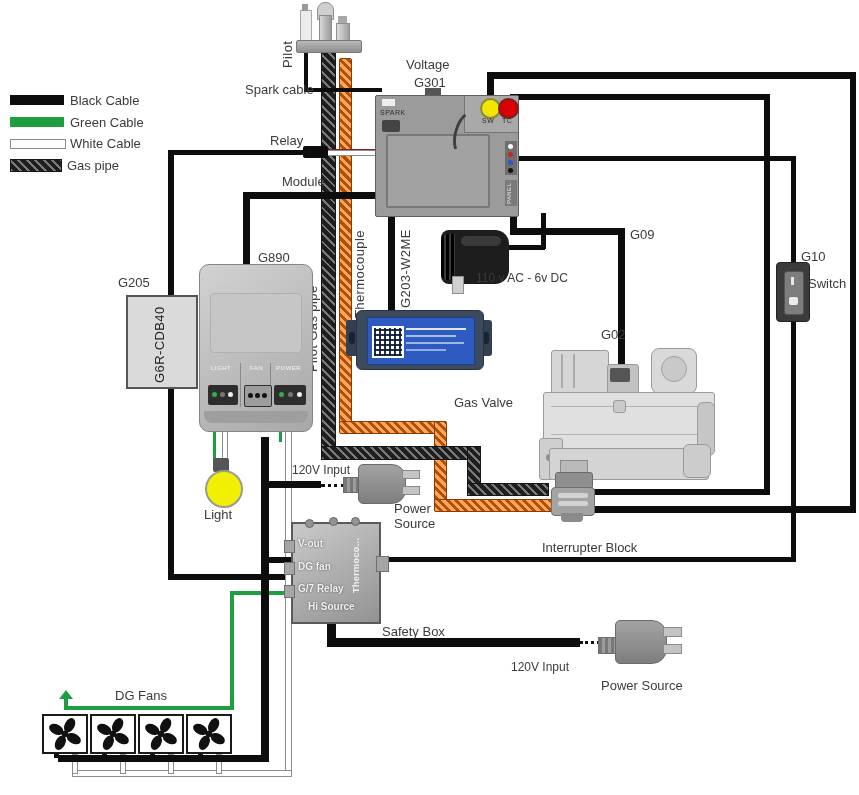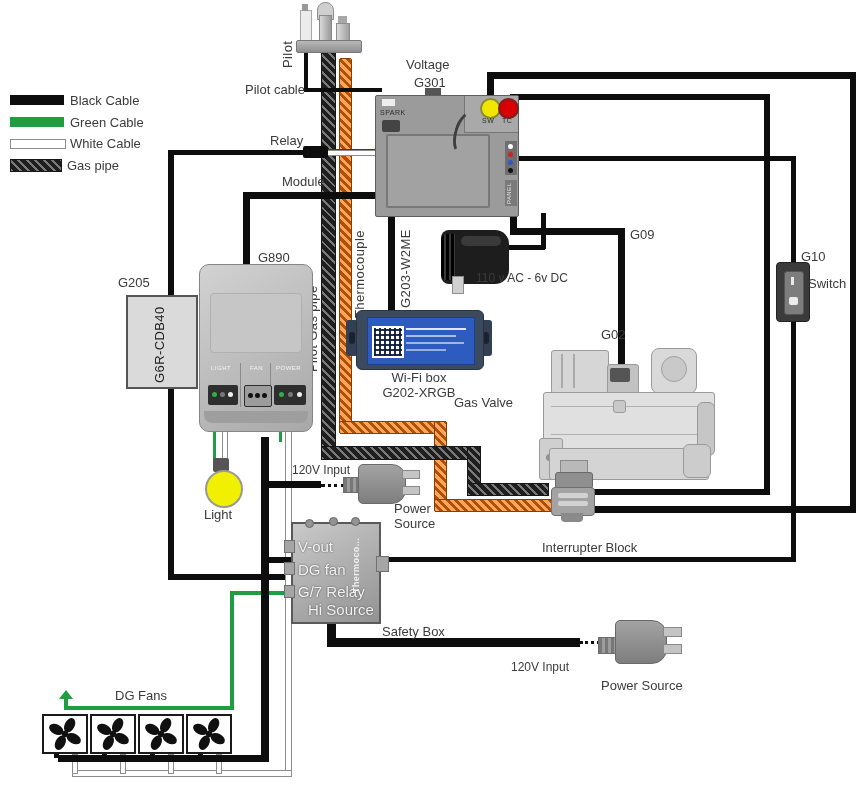--- a/index.html
+++ b/index.html
@@ -12,21 +12,21 @@
   .vt{position:absolute;writing-mode:vertical-rl;transform:rotate(180deg);
       font-size:13px;white-space:nowrap;color:#3b3b3b;letter-spacing:.4px}
   .bk{position:absolute;background:#0d0d0d}
   .wh{position:absolute;background:#fff;border:1px solid #8d8d8d}
   .gr{position:absolute;background:#1f9e41}
   .pipe{position:absolute;background:repeating-linear-gradient(45deg,#7a7a7a 0 2px,#1e1e1e 2px 6px);border:1px solid #161616}
   .org{position:absolute;background:#e87722 repeating-linear-gradient(45deg,#f7a75c 0 3px,#b44d06 3px 6px);border:1px solid #8a3c03;border-radius:2px}
   .dot{position:absolute;height:0;border-top:3px dotted #111}
   .metal{background:linear-gradient(150deg,#c9c9c9,#939393);border:2px solid #5a5a5a}
   .swatch{position:absolute;width:54px;height:10px}
-  .boxlbl{position:absolute;font-size:15px;font-weight:normal;color:#f2f2f2;text-shadow:0 0 2px #444;white-space:nowrap}
+  .boxlbl{position:absolute;font-size:10px;font-weight:bold;color:#f2f2f2;text-shadow:0 0 2px #444;white-space:nowrap}
   .pin{position:absolute;width:5px;height:5px;border-radius:50%}
   .bolt{position:absolute;border-radius:50%;background:#939393;border:1px solid #666}
   .valvepart{position:absolute;background:#d9d9d9;border:1px solid #9a9a9a;border-radius:3px}
 </style>
 </head>
 <body>
 
 <div id="cv">
 
   <div class="swatch bk" style="left:10px;top:95px"></div>
@@ -116,21 +116,21 @@
   <div class="bk" style="left:198px;top:750px;width:5px;height:8px"></div>
 
   <div class="a" style="left:300px;top:10px;width:10px;height:34px;background:#ececec;border:1px solid #a8a8a8"></div>
   <div class="a" style="left:302px;top:4px;width:6px;height:7px;background:#999"></div>
   <div class="a" style="left:317px;top:2px;width:15px;height:16px;background:#cfcfcf;border:1px solid #909090;border-radius:8px 8px 0 0"></div>
   <div class="a" style="left:319px;top:15px;width:11px;height:30px;background:linear-gradient(90deg,#d8d8d8,#9a9a9a);border:1px solid #8a8a8a"></div>
   <div class="a" style="left:338px;top:16px;width:9px;height:8px;background:#a8a8a8"></div>
   <div class="a" style="left:336px;top:23px;width:12px;height:22px;background:linear-gradient(90deg,#dcdcdc,#a0a0a0);border:1px solid #8f8f8f"></div>
   <div class="a" style="left:296px;top:40px;width:64px;height:11px;background:linear-gradient(#b9b9b9,#8f8f8f);border:1px solid #777;border-radius:2px"></div>
   <div class="vt" style="left:280px;top:22px;height:46px">Pilot</div>
-  <div class="lbl" style="left:245px;top:82px">Pilot cable</div>
+  <div class="lbl" style="left:245px;top:82px">Spark cable</div>
 
   <div class="lbl" style="left:406px;top:57px">Voltage</div>
   <div class="lbl" style="left:414px;top:75px">G301</div>
   <div class="a" style="left:425px;top:88px;width:16px;height:8px;background:#555"></div>
   <div class="a" style="left:375px;top:95px;width:142px;height:120px;background:#9b9b9b;border:1px solid #5f5f5f;border-radius:2px">
     <div class="a" style="left:88px;top:0;width:53px;height:36px;background:#a9a9a9;border-left:1px solid #777;border-bottom:1px solid #777"></div>
     <div class="a" style="left:6px;top:3px;width:13px;height:7px;background:#eee"></div>
     <div class="a tny" style="left:4px;top:13px">SPARK</div>
     <div class="a" style="left:6px;top:24px;width:18px;height:12px;background:#444;border-radius:2px"></div>
     <div class="a" style="left:10px;top:38px;width:100px;height:70px;background:#a2a2a2;border:2px solid #787878;border-radius:2px"></div>
@@ -172,24 +172,20 @@
   </div>
   <div class="a" style="left:356px;top:310px;width:126px;height:58px;background:#3c4a5e;border:1px solid #2a3342;border-radius:6px">
     <div class="a" style="left:10px;top:6px;width:106px;height:46px;background:#2d5bc0;border:1px solid #1d3f8f">
       <div class="a" style="left:4px;top:8px;width:28px;height:28px;background:#fff;background-image:repeating-linear-gradient(0deg,rgba(10,24,54,.9) 0 2px,transparent 2px 5px),repeating-linear-gradient(90deg,rgba(10,24,54,.9) 0 2px,transparent 2px 5px);border:2px solid #fff"></div>
       <div class="a" style="left:38px;top:10px;width:60px;height:2px;background:rgba(255,255,255,.85)"></div>
       <div class="a" style="left:38px;top:17px;width:50px;height:2px;background:rgba(255,255,255,.6)"></div>
       <div class="a" style="left:38px;top:24px;width:58px;height:2px;background:rgba(255,255,255,.55)"></div>
       <div class="a" style="left:38px;top:31px;width:40px;height:2px;background:rgba(255,255,255,.5)"></div>
     </div>
   </div>
-  <div class="a" style="left:354px;top:370px;width:130px;text-align:center;font-size:13px">
-    <div>Wi-Fi box</div>
-    <div>G202-XRGB</div>
-  </div>
 
   <div class="lbl" style="left:118px;top:275px">G205</div>
   <div class="a" style="left:126px;top:295px;width:68px;height:90px;background:#dadada;border:2px solid #555">
     <div class="vt" style="left:24px;top:4px;height:82px;font-size:13px;color:#222">G6R-CDB40</div>
   </div>
 
   <div class="lbl" style="left:258px;top:250px">G890</div>
   <div class="a" style="left:199px;top:264px;width:112px;height:166px;background:linear-gradient(145deg,#d2d2d2,#a8a8a8);border:1px solid #858585;border-radius:10px">
     <div class="a" style="left:10px;top:28px;width:90px;height:58px;background:#c6c6c6;border:1px solid #b0b0b0;border-radius:4px"></div>
     <div class="a tny" style="left:11px;top:100px;font-size:6px;color:#f5f5f5">LIGHT</div>

